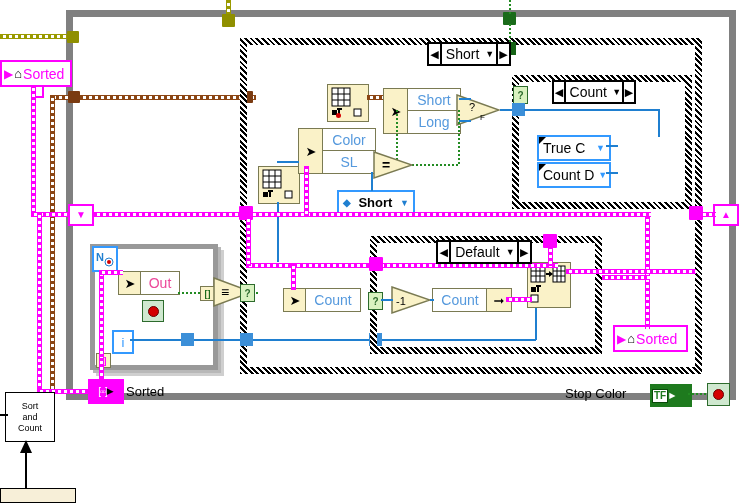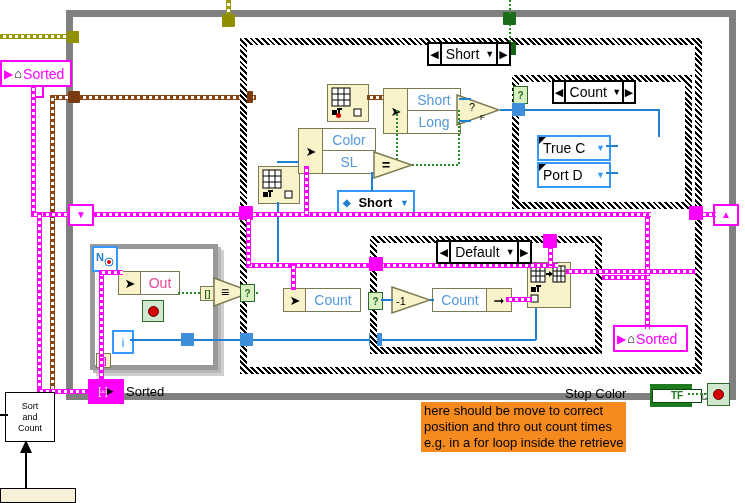--- a/index.html
+++ b/index.html
@@ -121,21 +121,21 @@
       justify-content:center;text-align:center;line-height:10px;}
 
   .stopled{position:absolute;background:#CFE8CF;border:1px solid #2d6b2d;
       display:flex;align-items:center;justify-content:center;}
   .stopled i{display:block;width:9px;height:9px;border-radius:50%;
       background:#D40000;border:1px solid #600;}
 
   .tfterm{position:absolute;background:#1E7A1E;border:2px solid #1E7A1E;
       display:flex;align-items:center;}
   .tfterm .in{background:#fff;color:#1E7A1E;font-size:10px;font-weight:bold;
-      padding:0 18px;line-height:12px;border:1px solid #0a4a0a;}
+      padding:0 1px;line-height:12px;border:1px solid #0a4a0a;}
   .tfterm .ar{color:#fff;font-size:8px;padding:0 1px;}
 
   .qmark{position:absolute;background:#D9F2C0;border:1px solid #2d6b2d;
       color:#2d6b2d;font-size:10px;font-weight:bold;
       display:flex;align-items:center;justify-content:center;}
 
   .sr{position:absolute;border:2px solid #FF00FF;background:#fff;
       display:flex;align-items:center;justify-content:center;}
   .sr .g{color:#FF00FF;font-size:10px;line-height:10px;}
 
@@ -287,21 +287,21 @@
   </div>
   <div class="tunnel blue" style="left:512px;top:103px;width:13px;height:13px;"></div>
 
   <div class="ringc" style="left:537px;top:135px;width:70px;height:22px;">
     <div class="corner"></div>
     <span class="nm">True C</span>
     <span class="dn">▼</span>
   </div>
   <div class="ringc" style="left:537px;top:162px;width:70px;height:22px;">
     <div class="corner"></div>
-    <span class="nm">Port D</span>
+    <span class="nm">Count D</span>
     <span class="dn">▼</span>
   </div>
 
   <div class="wire h" style="left:606px;top:145px;width:12px;"></div>
   <div class="wire h" style="left:606px;top:172px;width:12px;"></div>
   <div class="wire v" style="left:658px;top:109px;height:28px;"></div>
   <div class="wire h" style="left:524px;top:109px;width:136px;"></div>
 
   <div class="forloop" style="left:90px;top:244px;width:118px;height:116px;box-shadow:3px 3px 0 #b8b8b8, 6px 6px 0 #cfcfcf;"></div>
   <div class="ctrl-i" style="left:92px;top:246px;width:22px;height:22px;">
@@ -467,17 +467,14 @@
   <div class="label-txt" style="left:565px;top:386px;font-size:13px;">Stop Color</div>
   <div class="tfterm" style="left:650px;top:384px;width:38px;height:19px;">
     <span class="in">TF</span>
     <span class="ar">▶</span>
   </div>
   <div class="wire green h" style="left:688px;top:393px;width:20px;"></div>
   <div class="stopled" style="left:707px;top:383px;width:21px;height:21px;">
     <i></i>
   </div>
 
-  <div class="annot dark" style="left:421px;top:402px;">here should be move to correct
-position and thro out count times
-e.g. in a for loop inside the retrieve</div>
 
 </div>
 
 </body></html>

